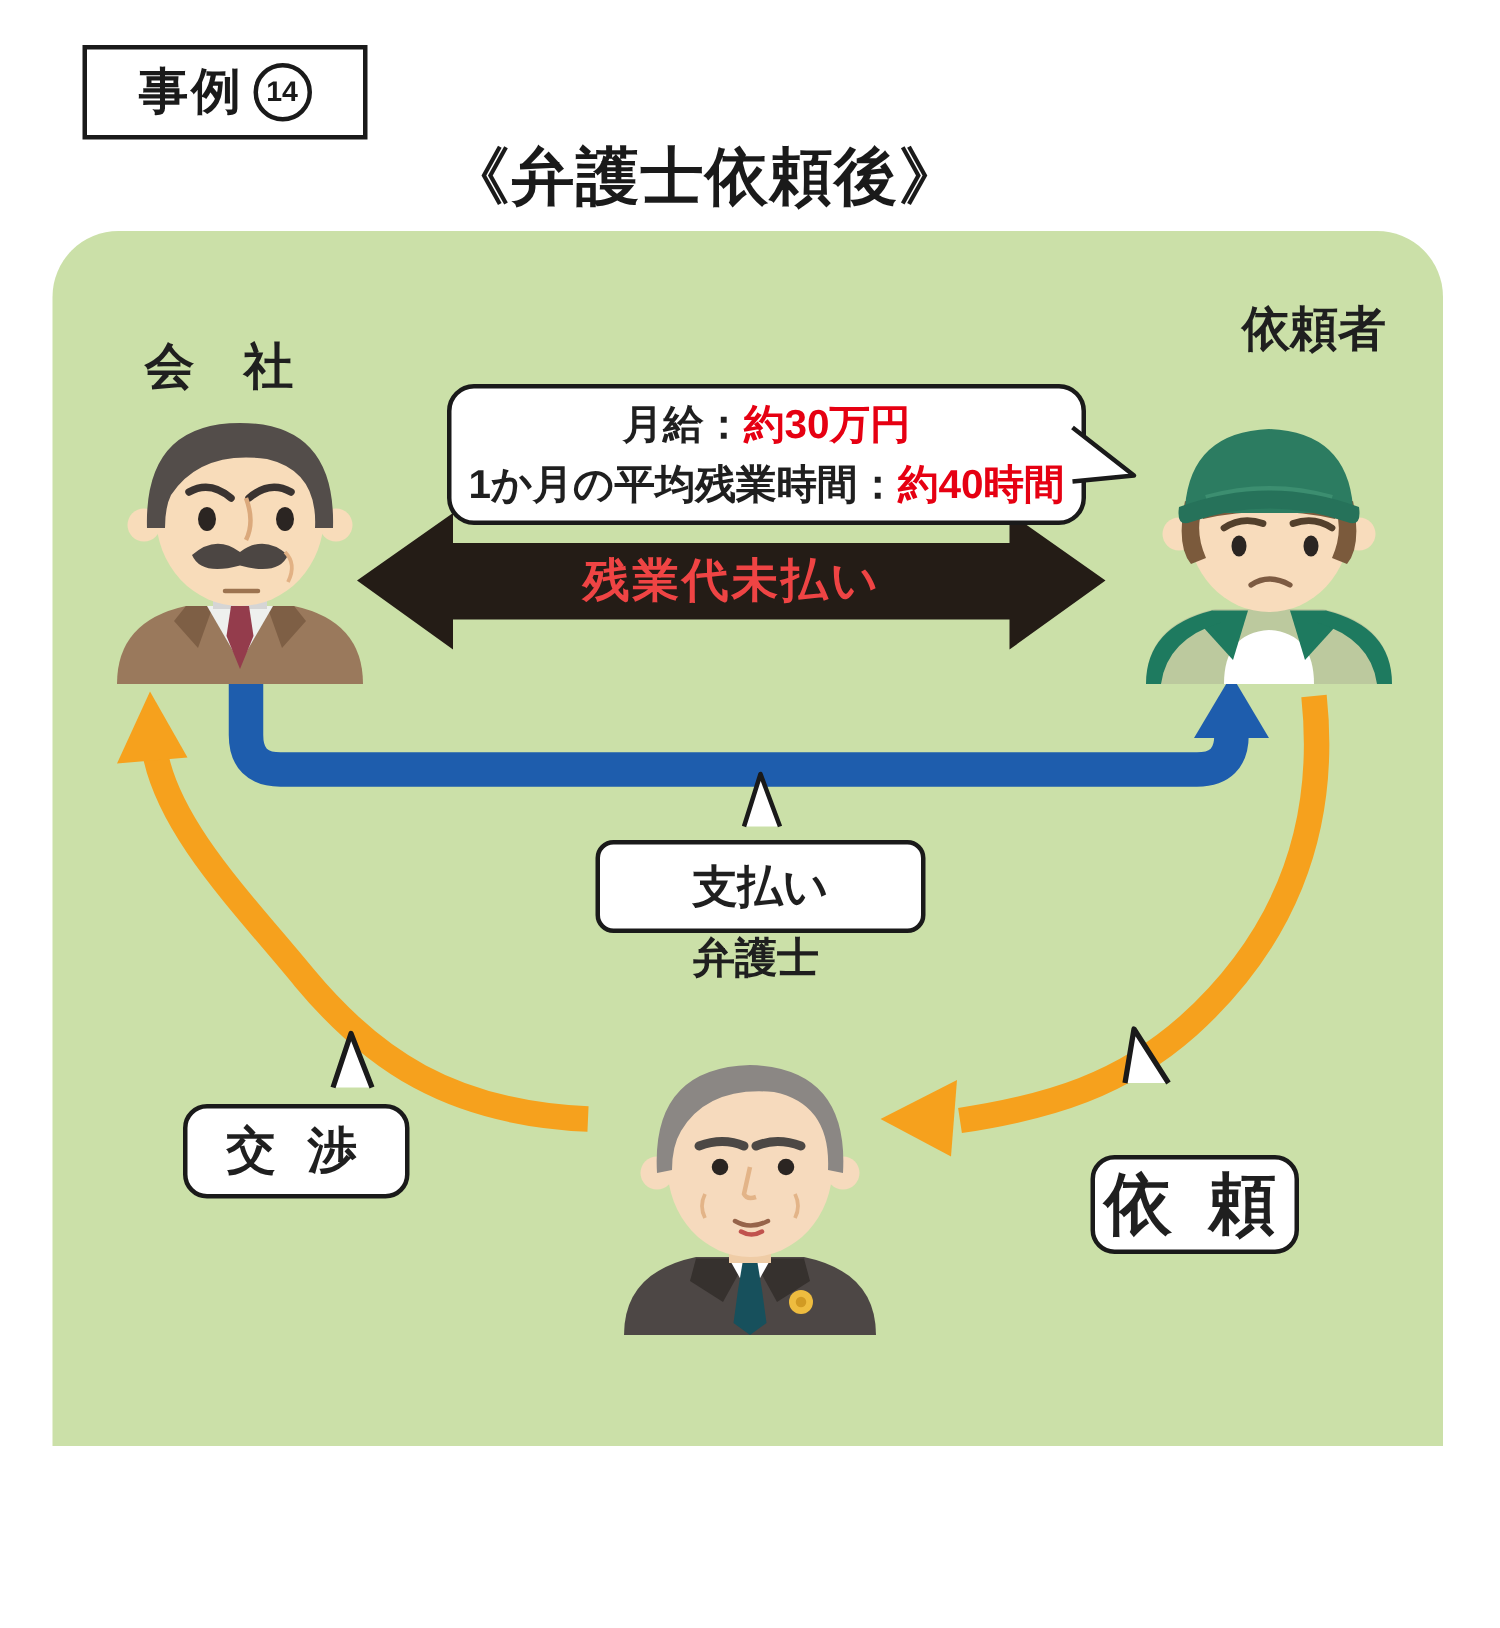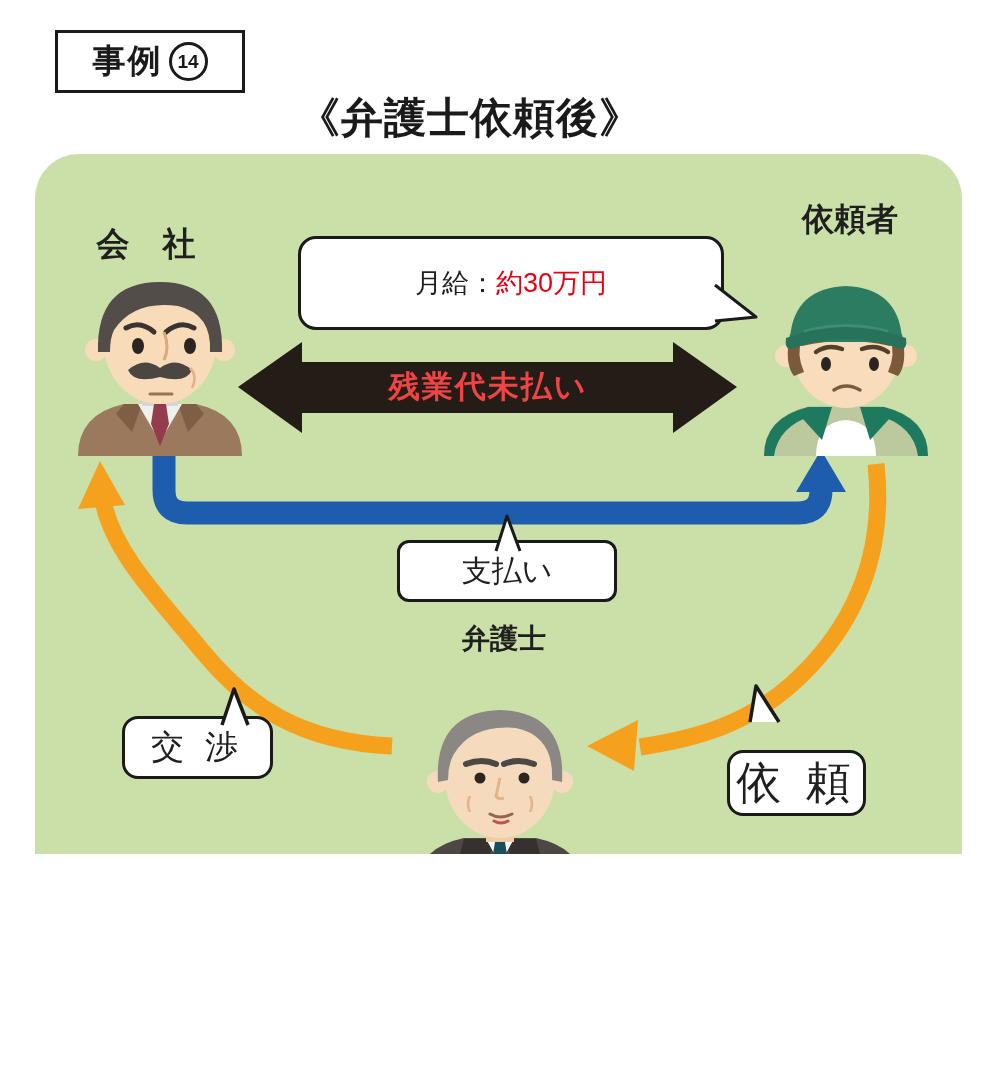--- a/index.html
+++ b/index.html
@@ -1,17 +1,17 @@
 <!DOCTYPE html>
 <html><head>
 <meta charset="utf-8">
 <style>
   html,body{margin:0;padding:0;background:#ffffff;}
   body{font-family:"Liberation Sans","DejaVu Sans",sans-serif;}
-  .page{position:relative;width:1000px;height:854px;background:#ffffff;overflow:hidden;border-radius:12px;}
+  .page{position:relative;width:1000px;height:964px;background:#ffffff;overflow:hidden;border-radius:12px;}
 
   
   .case-box{position:absolute;left:55px;top:30px;width:184px;height:57px;
     border:3px solid #1a1a1a;background:#fff;display:flex;align-items:center;justify-content:center;
     gap:6px;font-size:33px;font-weight:bold;color:#1a1a1a;letter-spacing:2px;}
   .case-num{display:inline-flex;align-items:center;justify-content:center;
     width:33px;height:33px;border:3px solid #1a1a1a;border-radius:50%;
     font-size:19px;font-weight:bold;letter-spacing:0;}
   .page-title{position:absolute;left:0;top:90px;width:940px;text-align:center;
     font-size:42px;font-weight:bold;color:#1a1a1a;letter-spacing:1px;}
@@ -20,30 +20,30 @@
   .panel{position:absolute;left:35px;top:154px;width:927px;height:903px;
     background:#cbe0a8;border-radius:44px;z-index:0;}
 
   svg.overlay{position:absolute;left:0;top:0;z-index:1;pointer-events:none;}
   svg.tails{position:absolute;left:0;top:0;z-index:6;pointer-events:none;}
 
   .avatar{position:absolute;z-index:2;}
 
   .actor-label{position:absolute;z-index:4;font-weight:bold;color:#1f1f1f;text-align:center;}
   .company-label{left:66px;top:222px;width:160px;font-size:33px;}
-  .client-label{left:742px;top:198px;width:216px;font-size:32px;}
+  .client-label{left:768px;top:198px;width:216px;font-size:32px;}
   .client-sublabel{left:742px;top:233px;width:216px;font-size:21px;}
   .lawyer-label{left:404px;top:620px;width:200px;font-size:28px;}
 
   .dispute-label{position:absolute;left:288px;top:366px;width:400px;z-index:3;
     text-align:center;font-size:31px;font-weight:bold;color:#ef4444;letter-spacing:2px;}
 
   .bubble{position:absolute;background:#ffffff;border:3px solid #1a1a1a;z-index:5;
     display:flex;flex-direction:column;align-items:center;justify-content:center;
-    font-weight:normal;color:#1f1f1f;}
+    font-weight:bold;color:#1f1f1f;margin-top:20px;}
   .info-bubble{left:298px;top:236px;width:420px;height:88px;border-radius:18px;
     font-size:27px;line-height:40px;}
   .info-bubble .red, .pay-red{color:#e60012;}
   .payment-bubble{left:397px;top:540px;width:214px;height:56px;border-radius:12px;
     font-size:30px;flex-direction:row;}
   .nego-bubble{left:122px;top:716px;width:145px;height:57px;border-radius:16px;
     border-width:3.5px;font-size:33px;letter-spacing:6px;}
   .req-bubble{left:727px;top:750px;width:133px;height:60px;border-radius:16px;
     border-width:3.5px;font-size:45px;letter-spacing:6px;}
 
@@ -156,20 +156,21 @@
   </svg>
 
   <div class="actor-label company-label">会　社</div>
   <div class="actor-label client-label">依頼者</div>
   <div class="actor-label lawyer-label">弁護士</div>
 
   <div class="dispute-label">残業代未払い</div>
 
   <div class="bubble info-bubble">
     <div><span>月給：</span><span class="red">約30万円</span></div>
+    <div><span>1か月の平均残業時間：</span><span class="red">約40時間</span></div>
   </div>
 
   <div class="bubble payment-bubble">
       <span>支払い</span>
   </div>
 
   <div class="bubble nego-bubble">交 渉</div>
 
   <div class="bubble req-bubble">依 頼</div>
 

